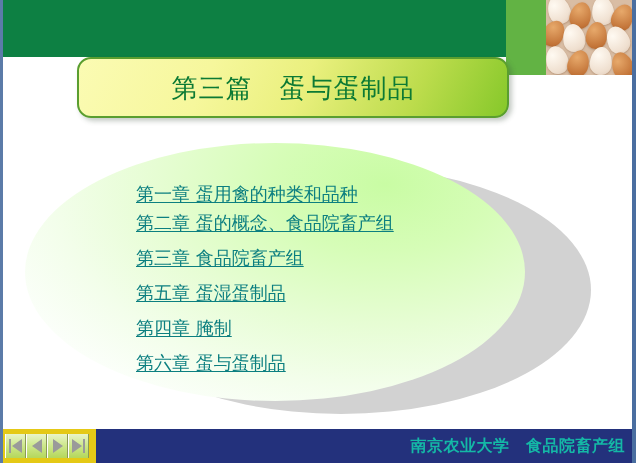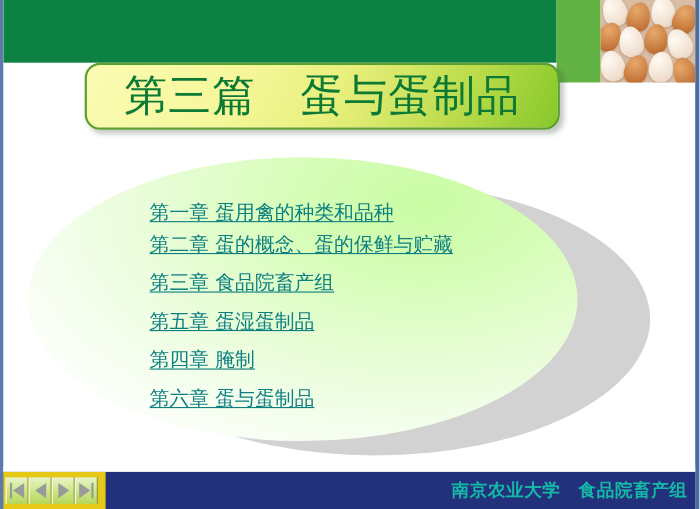--- a/index.html
+++ b/index.html
@@ -72,21 +72,21 @@
         #eaf07e 52%,
         #bcdc4c 78%,
         #86c82a 100%);
     box-shadow: 3px 3px 5px rgba(60,80,60,0.30);
     display: flex;
     align-items: center;
     justify-content: center;
   }
   .title-text {
     font-family: "DejaVu Serif", "Liberation Serif", serif;
-    font-size: 39px;
+    font-size: 26px;
     color: #0c7a34;
     letter-spacing: 1px;
     white-space: pre;
     line-height: 1;
   }
 
   
   .shadow-ellipse {
     position: absolute;
     left: 88px;
@@ -225,21 +225,21 @@
 
   <div class="title-banner">
     <span class="title-text">第三篇　蛋与蛋制品</span>
   </div>
 
   <div class="shadow-ellipse"></div>
   <div class="green-ellipse"></div>
 
   <div class="toc">
     <a class="toc-item gap-tight">第一章 蛋用禽的种类和品种</a>
-    <a class="toc-item gap-wide">第二章 蛋的概念、蛋的保鲜与贮藏</a>
+    <a class="toc-item gap-wide">第二章 蛋的概念、食品院畜产组</a>
     <a class="toc-item gap-wide">第三章 食品院畜产组</a>
     <a class="toc-item gap-wide">第五章 蛋湿蛋制品</a>
     <a class="toc-item gap-wide">第四章 腌制</a>
     <a class="toc-item">第六章 蛋与蛋制品</a>
   </div>
 
   <div class="footer-white"></div>
   <div class="footer-bar">
     <span class="footer-text">南京农业大学　食品院畜产组</span>
   </div>

